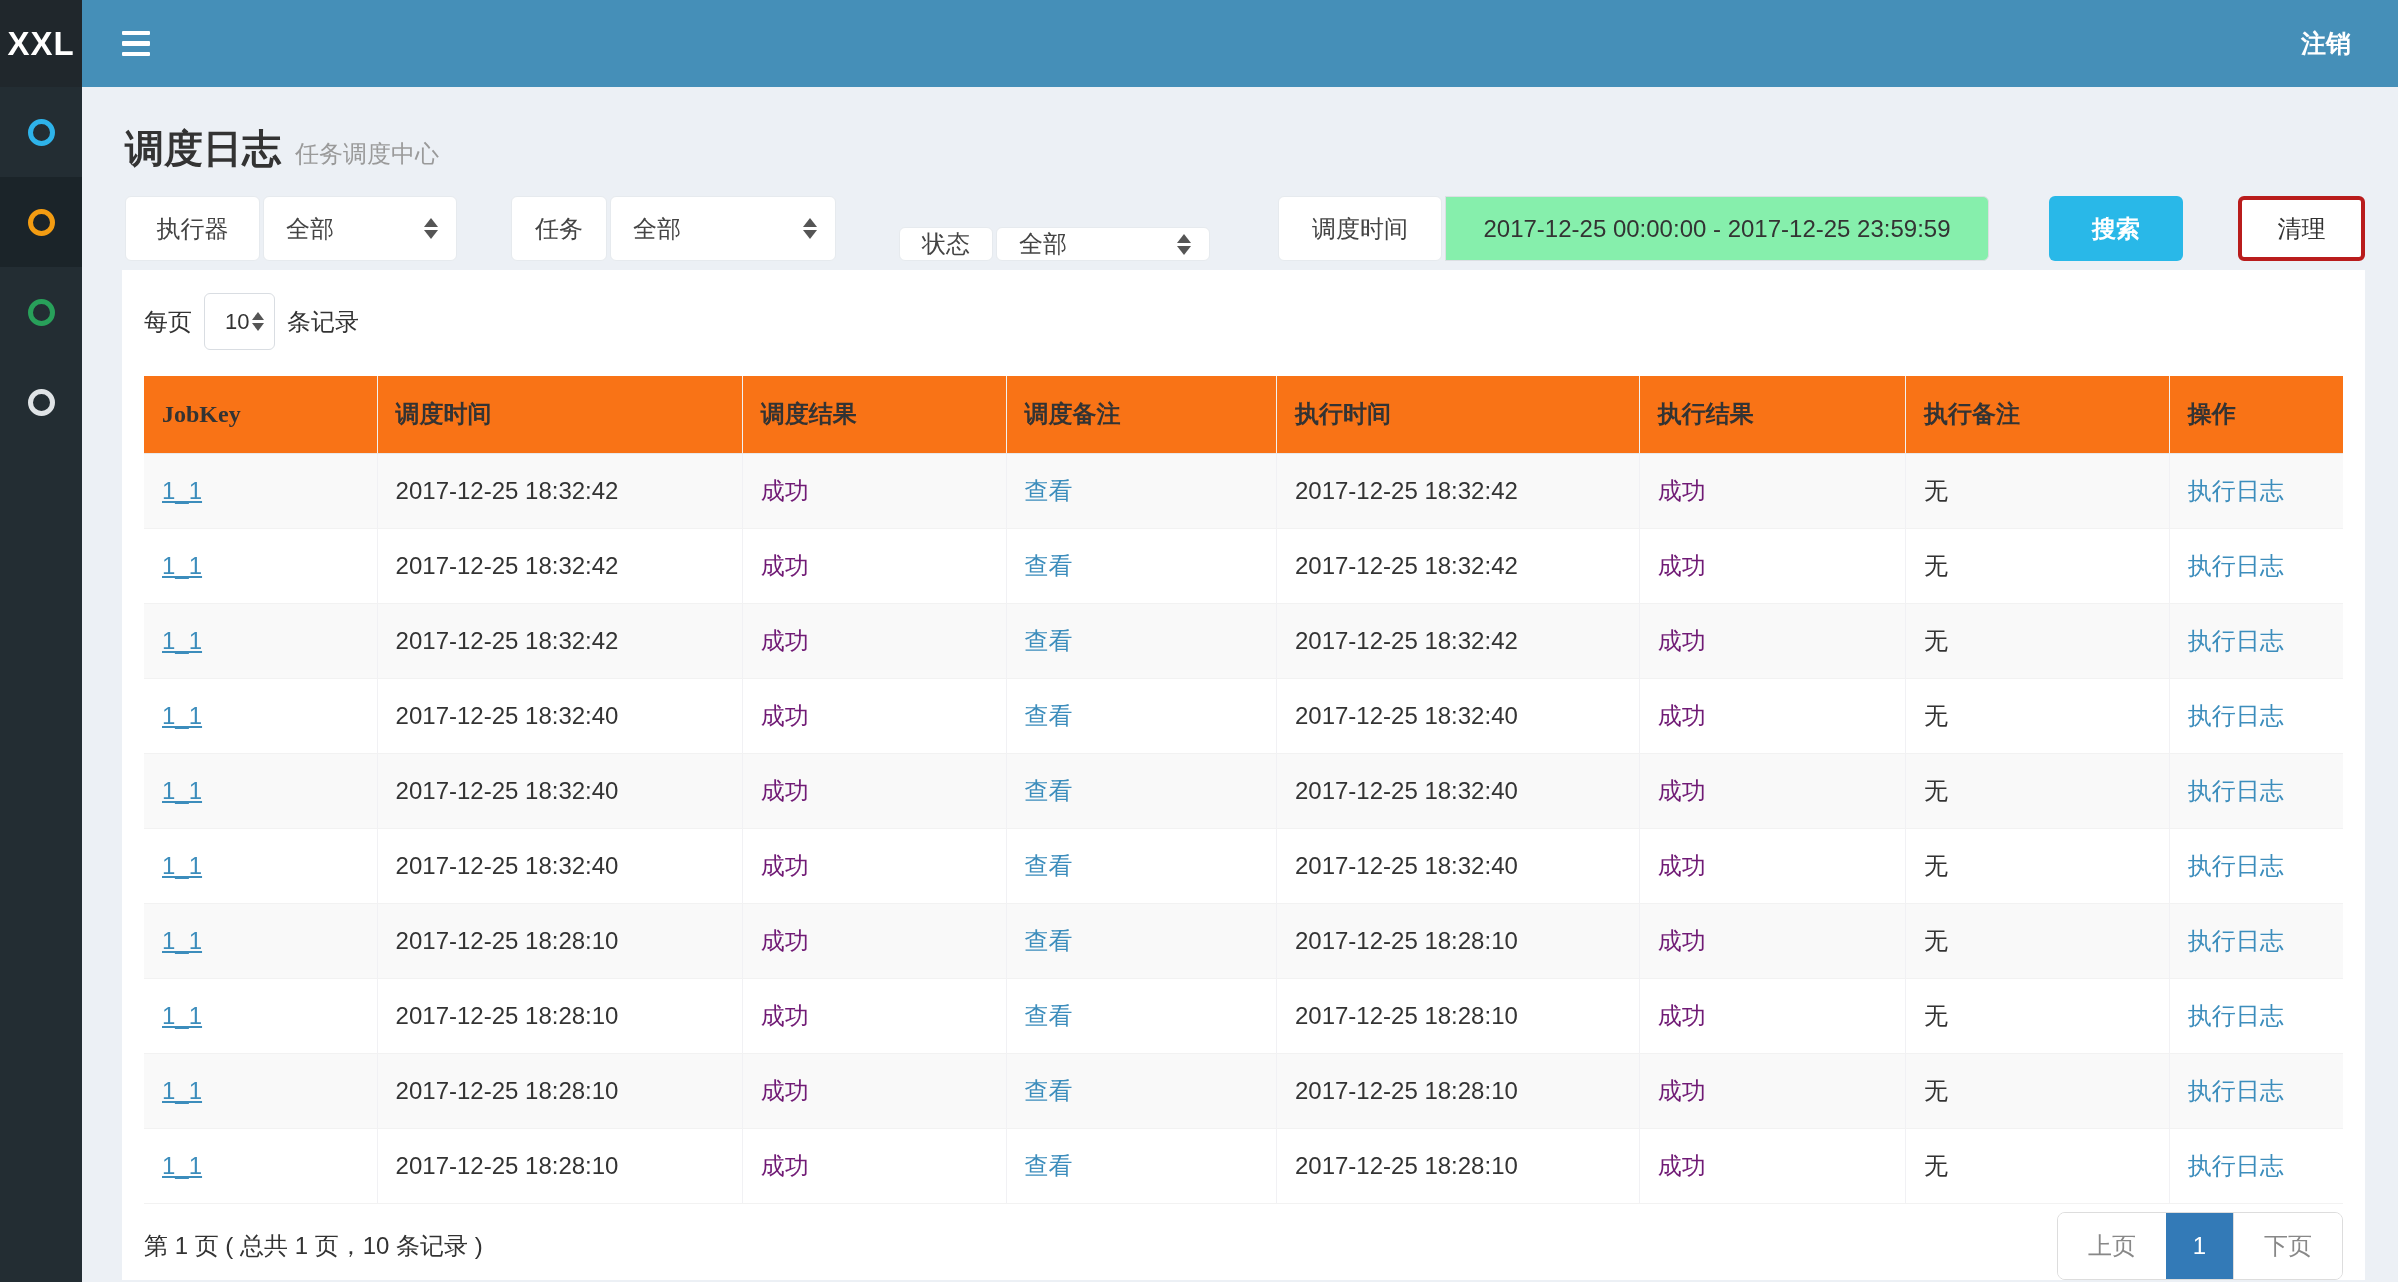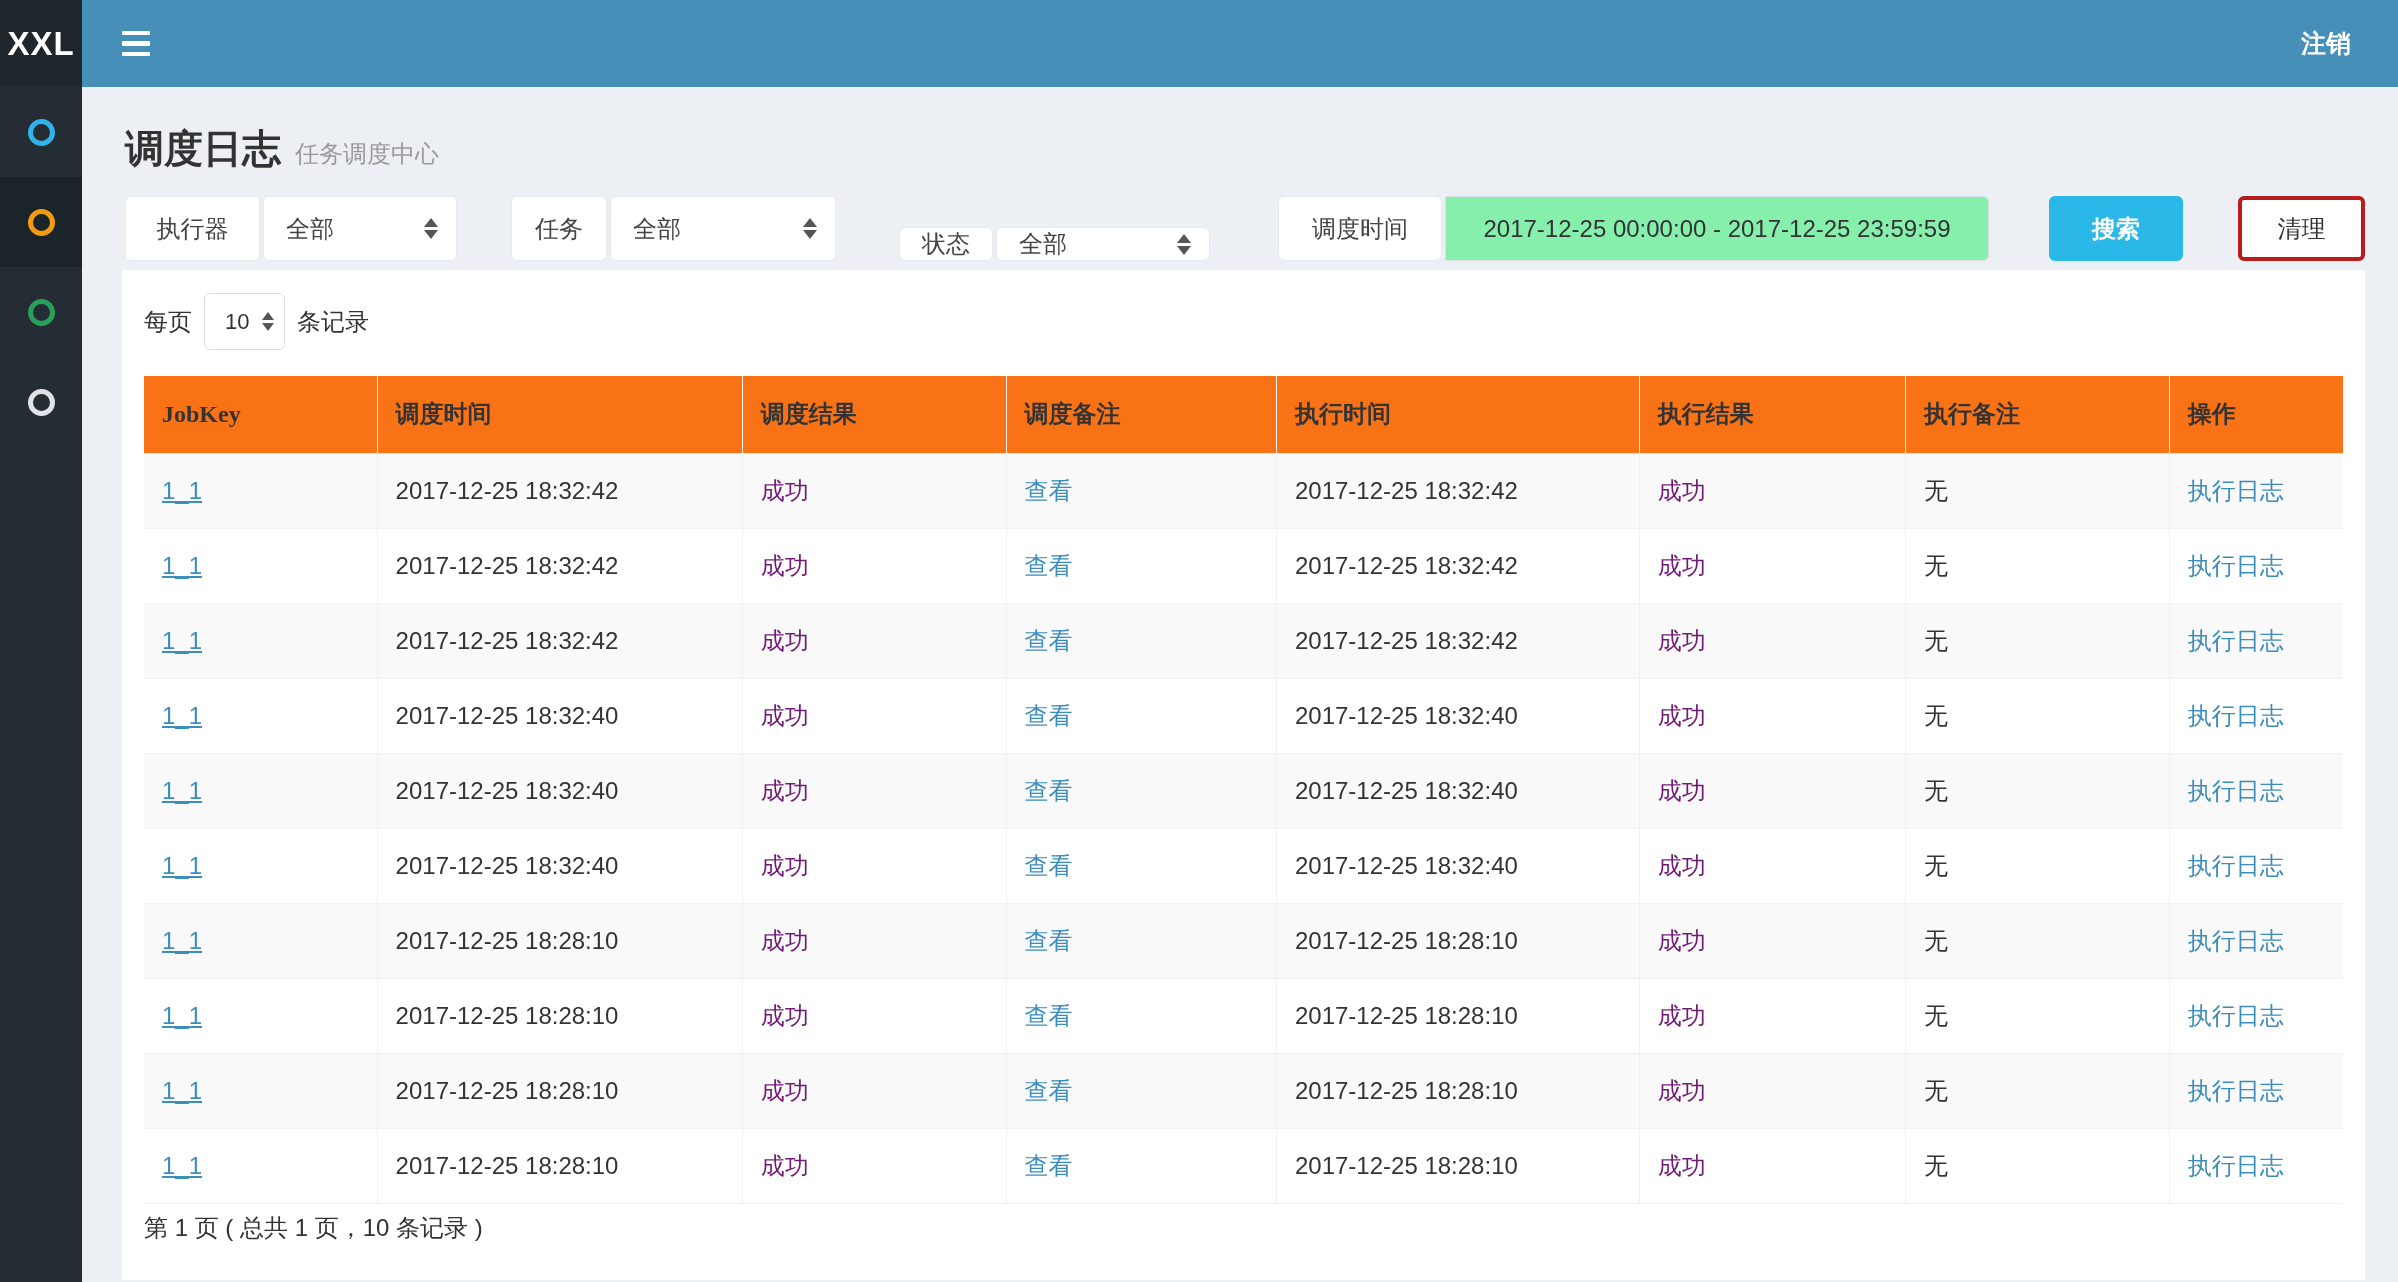--- a/index.html
+++ b/index.html
@@ -45,21 +45,21 @@
   .time-input { width:544px; background:#86efac; border:1px solid #dcdfe3; border-radius:0 6px 6px 0;
                 display:flex; align-items:center; justify-content:center; font-size:24px; color:#333; cursor:text; }
   .fgroup { display:flex; }
   .btn { border:none; border-radius:6px; font-size:24px; cursor:pointer;
          display:flex; align-items:center; justify-content:center; font-family:inherit; }
   .btn-search { margin-left:60px; width:135px; background:#29b8e8; color:#fff; font-weight:bold; }
   .btn-clear  { margin-left:55px; width:128px; background:#fff; color:#333; border:4px solid #b91c1c; }
   
   .panel { margin-top:9px; margin-left:-3px; margin-right:0; background:#fff; height:1010px; padding:0 22px; }
   .page-size { padding-top:23px; display:flex; align-items:center; font-size:24px; color:#333; }
-  .mini-select { margin:0 12px; width:81px; height:57px; border:1px solid #d9dde2; border-radius:6px;
+  .mini-select { margin:0 12px; width:71px; height:57px; border:1px solid #d9dde2; border-radius:6px;
                  display:flex; align-items:center; padding:0 10px 0 20px; font-size:22px; cursor:pointer; }
   .mini-select .val { flex:1; }
   .mini-select .caret-up, .mini-select .caret-down { border-left-width:6px; border-right-width:6px; }
   .mini-select .caret-up { border-bottom-width:8px; } .mini-select .caret-down { border-top-width:8px; }
   
   table { width:100%; border-collapse:collapse; table-layout:fixed; margin-top:26px; }
   th { height:77px; text-align:left; font-size:24px; font-weight:bold; color:#333;
        padding-left:18px; border-bottom:1px solid #e9e9e9; border-right:1px solid #f1f1f1;
        background:#f97316; cursor:pointer;font-family:Liberation Serif, serif; }
   th:last-child { border-right:none; }
@@ -289,15 +289,20 @@
             <td><span>2017-12-25 18:28:10</span></td>
             <td><span class="ok">成功</span></td>
             <td><span>无</span></td>
             <td><span class="link">执行日志</span></td>
           </tr>
         </tbody>
     </table>
 
     <div class="table-footer">
       <span class="foot-info">第 1 页 ( 总共 1 页，10 条记录 )</span>
+      <div class="pagination">
+        <a class="page-item">上页</a>
+        <a class="page-item active">1</a>
+        <a class="page-item">下页</a>
+      </div>
     </div>
   </div>
 </main>
 
 </body></html>

